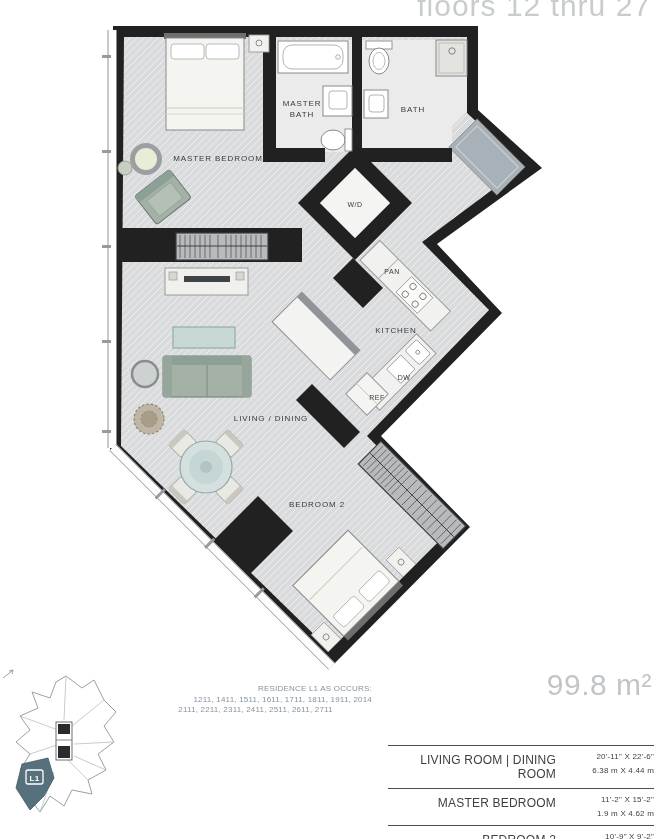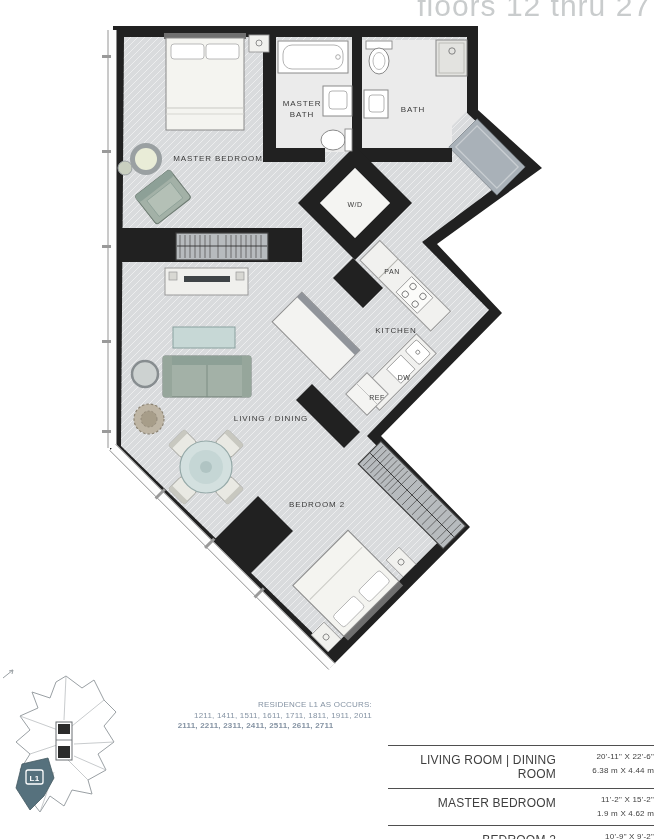--- a/index.html
+++ b/index.html
@@ -3,23 +3,23 @@
 <meta charset="utf-8">
 <style>
   html,body{margin:0;padding:0;}
   body{width:661px;height:839px;position:relative;overflow:hidden;background:#ffffff;
        font-family:"Liberation Sans","DejaVu Sans",sans-serif;}
   .floors-note{position:absolute;top:-11px;right:10px;font-size:30px;letter-spacing:1px;
        color:#c9cccd;white-space:nowrap;}
   #plan-svg{position:absolute;top:0;left:0;}
   #keyplan-svg{position:absolute;top:660px;left:2px;}
   .residence-note{position:absolute;left:139px;top:684px;width:233px;color:#8593a3;
-       font-size:8px;line-height:10.5px;letter-spacing:.2px;margin-top:16px;}
+       font-size:8px;line-height:10.5px;letter-spacing:.2px;}
   .residence-note .r1,.residence-note .r2{text-align:right;}
-  .residence-note .r3{text-align:center;font-weight:bold;}
+  .residence-note .r3{text-align:center;}
   .area-block{position:absolute;left:330px;top:669px;width:322px;text-align:right;
        color:#c2c5c7;font-size:30px;line-height:31px;letter-spacing:.5px;}
   .dims-table{position:absolute;left:388px;top:745px;width:266px;color:#3f3f3f;}
   .dim-row{display:flex;border-top:1px solid #4f4f4f;padding:6px 0 7px 0;}
   .dim-label{width:168px;text-align:right;font-size:12px;letter-spacing:.2px;padding-top:1px;}
   .dim-vals{flex:1;text-align:right;font-size:8px;letter-spacing:.2px;}
   .dim-vals .met{margin-top:5px;}
   svg text{font-family:"Liberation Sans","DejaVu Sans",sans-serif;fill:#3a3a3a;}
   .room-label{font-size:8px;letter-spacing:.9px;}
   .small-label{font-size:7px;letter-spacing:.5px;}
@@ -299,25 +299,26 @@
   </g>
   <g>
     <polygon points="20,104 46,98 52,118 42,136 28,150 14,128" fill="#56717d" stroke="#445961" stroke-width="0.8"></polygon>
     <rect x="24" y="110" width="17" height="14" rx="2" fill="#56717d" stroke="#ffffff" stroke-width="1.3"></rect>
     <text x="32.5" y="120.5" text-anchor="middle" style="font-size:8px;fill:#ffffff;font-weight:bold;letter-spacing:.3px;">L1</text>
   </g>
 </svg>
 
 <div class="residence-note">
   <div class="r1">RESIDENCE L1 AS OCCURS:</div>
-  <div class="r2">1211, 1411, 1511, 1611, 1711, 1811, 1911, 2011</div>
+  <div class="r2">1211, 1411, 1511, 1611, 1711, 1811, 1911, 2014</div>
   <div class="r3">2111, 2211, 2311, 2411, 2511, 2611, 2711</div>
 </div>
 
 <div class="area-block">
+  <div>99.8 m²</div>
 </div>
 
 <div class="dims-table">
   <div class="dim-row">
     <div class="dim-label">LIVING ROOM | DINING ROOM</div>
     <div class="dim-vals">
       <div class="imp">20'-11" X 22'-6"</div>
       <div class="met">6.38 m X 4.44 m</div>
     </div>
   </div>

